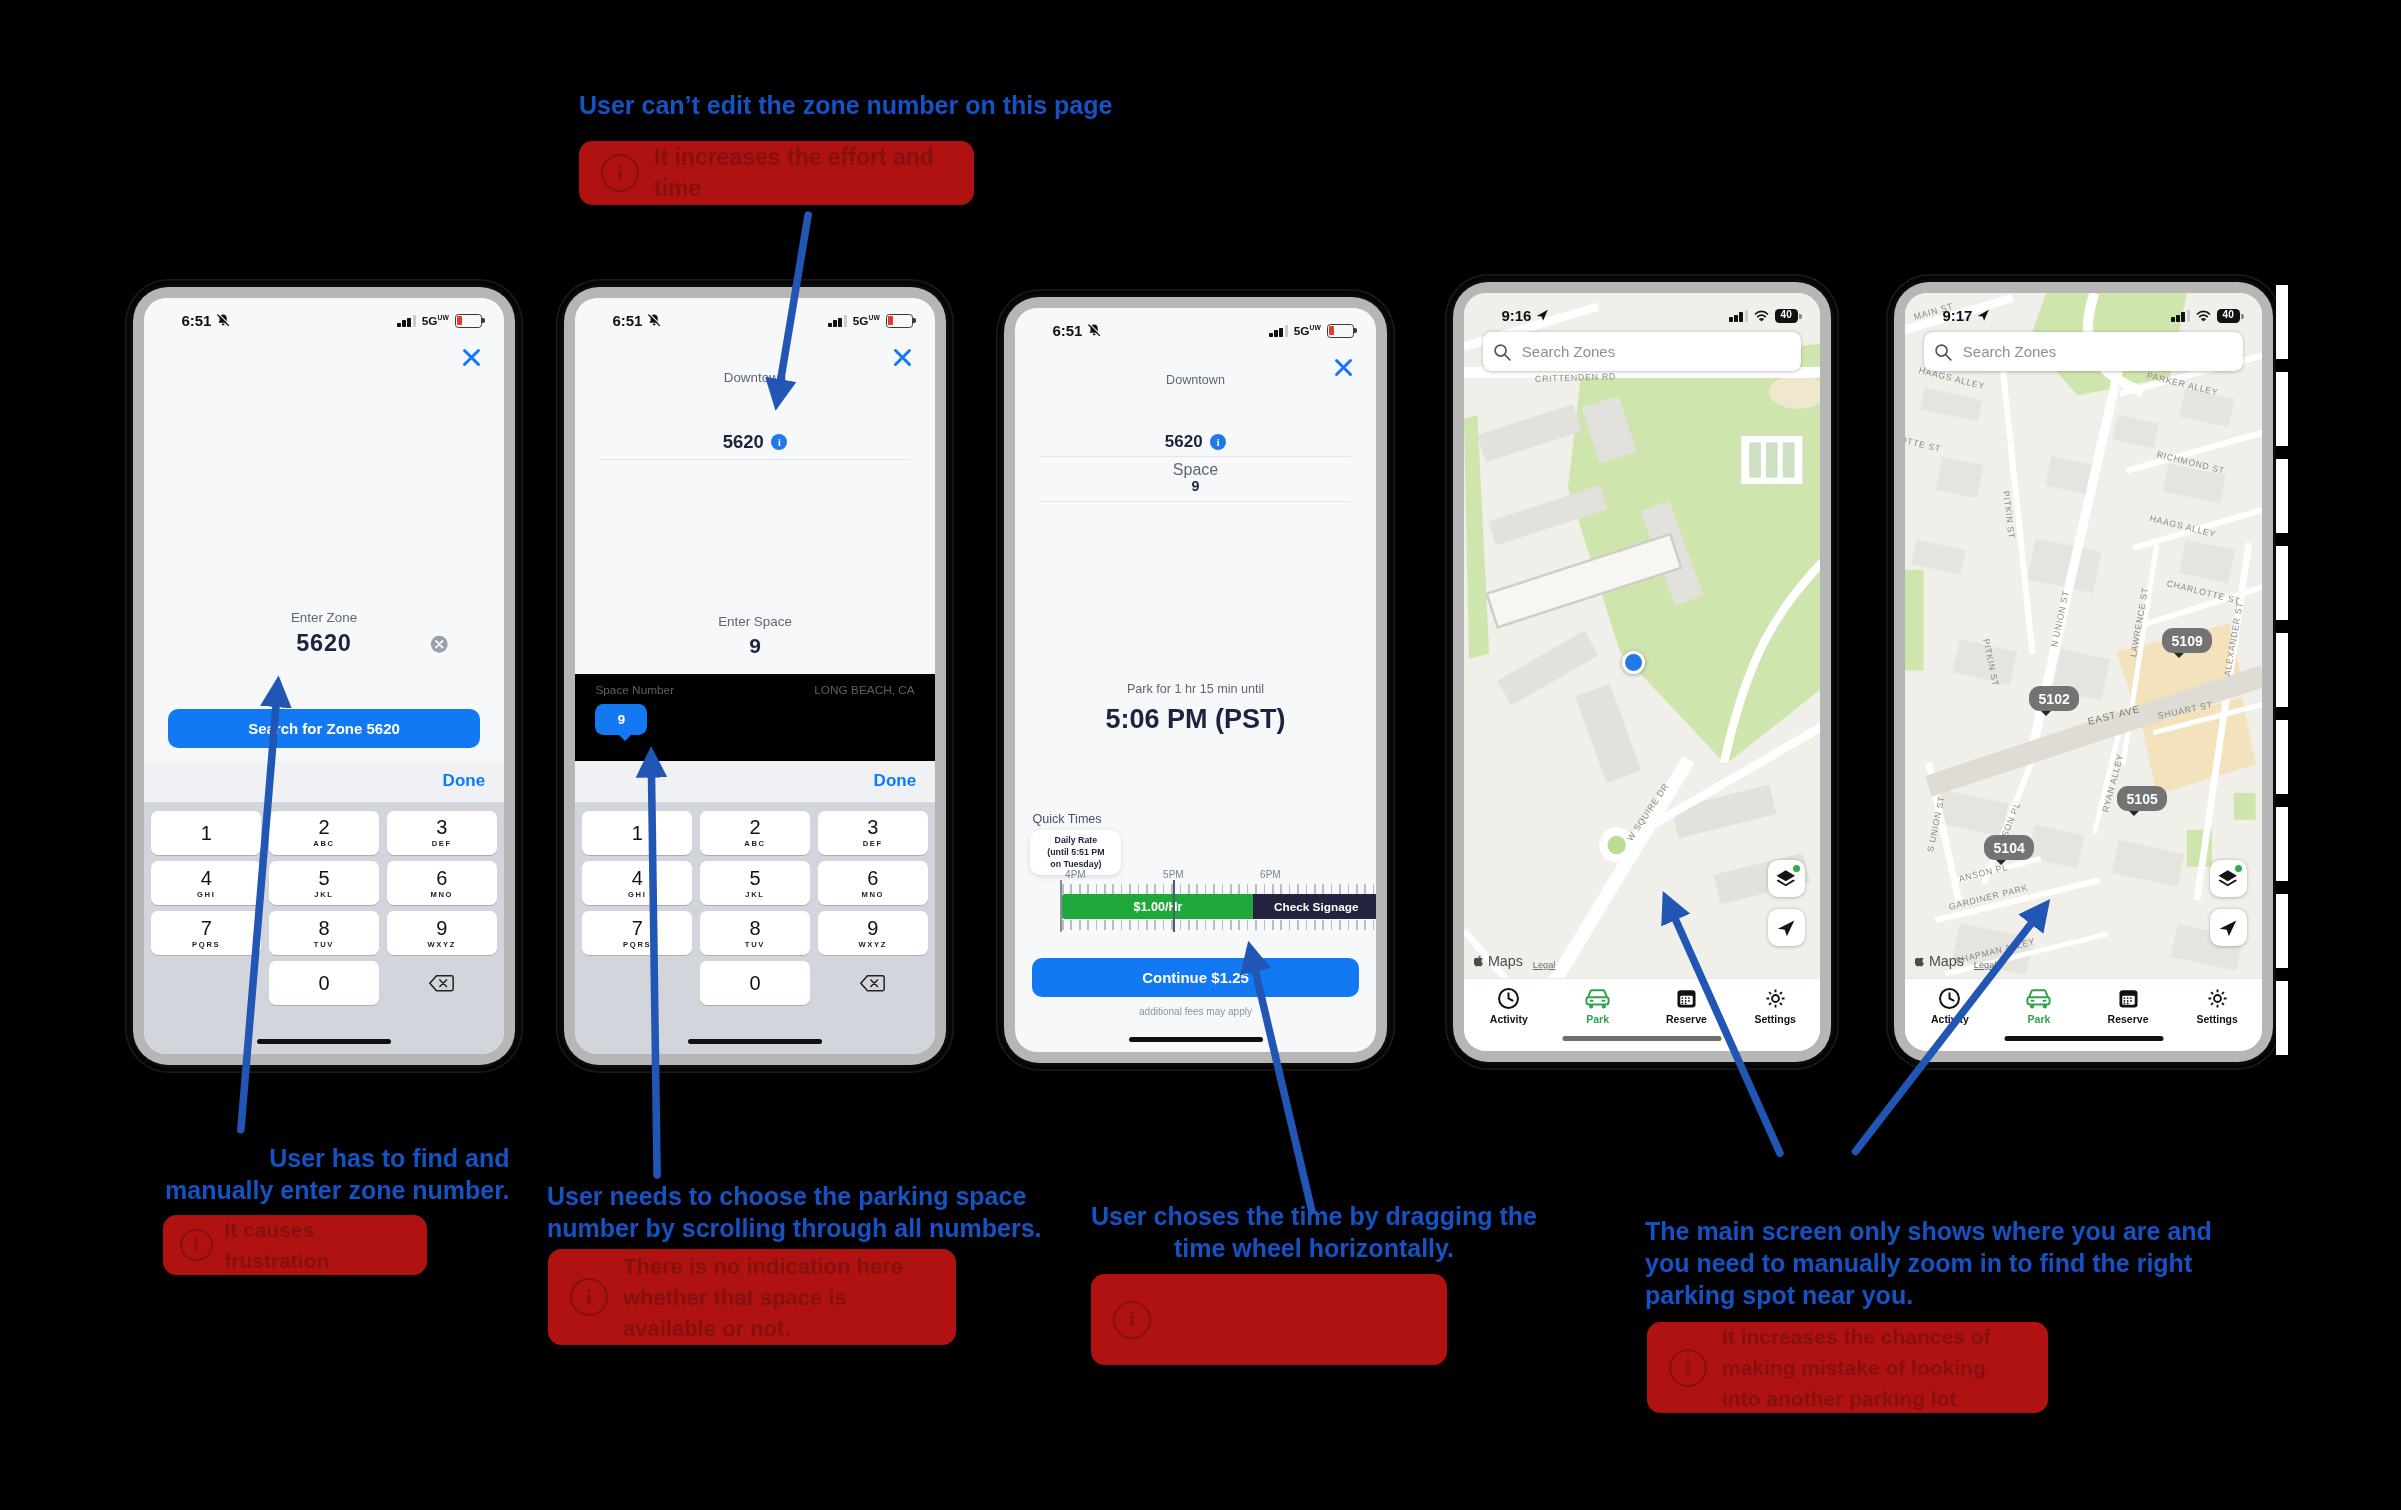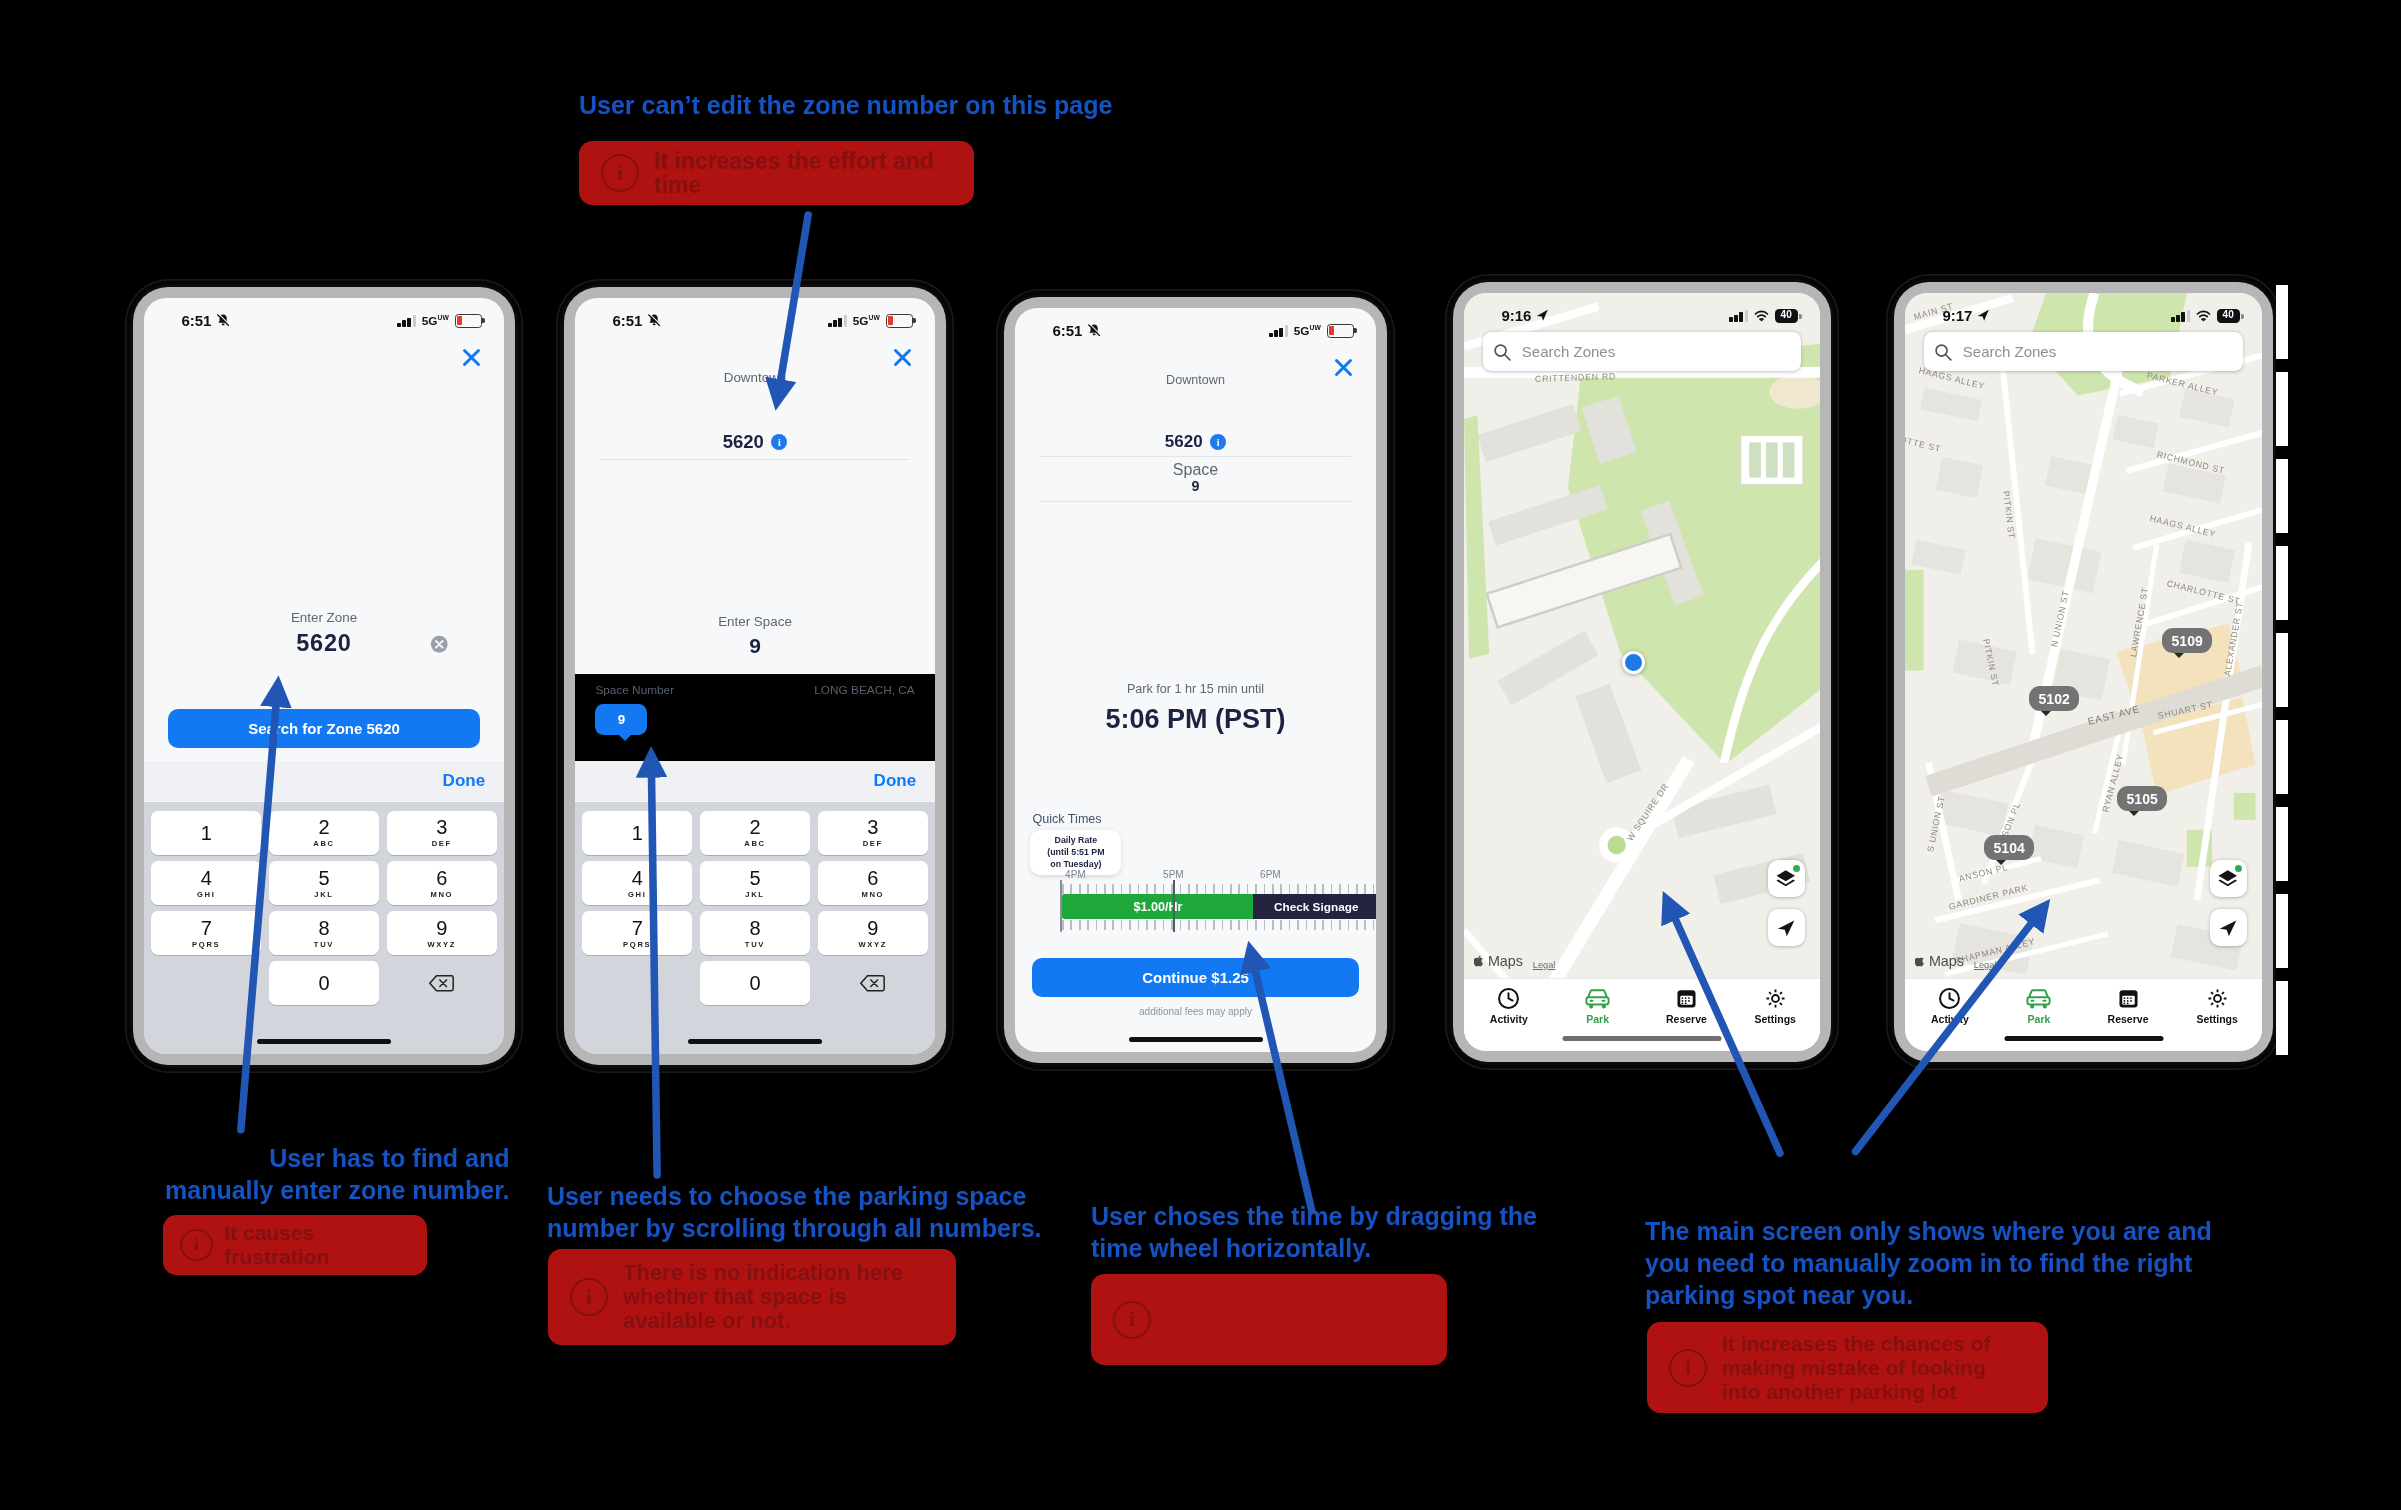--- a/index.html
+++ b/index.html
@@ -3,21 +3,21 @@
 <meta charset="utf-8">
 <style>
   html,body{margin:0;padding:0;background:#000;}
   body{position:relative;width:2401px;height:1510px;overflow:hidden;
        font-family:"Liberation Sans", sans-serif;-webkit-font-smoothing:antialiased;}
 
   
   .heading{position:absolute;color:#1553c4;font-weight:bold;font-size:25px;line-height:32px;}
   .alertbox{position:absolute;background:#b01212;border-radius:13.4px;display:flex;align-items:center;
             gap:15px;padding:0 22px;box-sizing:border-box;color:#851010;}
-  .alertbox .atext{font-size:23px;line-height:24px;font-weight:bold;}
+  .alertbox .atext{font-size:23px;line-height:31px;font-weight:bold;}
   .info-ic{flex:0 0 auto;width:34px;height:34px;border:2.5px solid #851010;border-radius:50%;
            display:flex;align-items:center;justify-content:center;font-weight:bold;font-size:20px;
            font-family:"Liberation Serif", serif;}
   #arrows{position:absolute;left:0;top:0;width:2401px;height:1510px;pointer-events:none;z-index:60;}
 
   
   .phone{position:absolute;background:#0b0b0b;border-radius:39px;padding:3.4px;box-sizing:border-box;
          box-shadow:0 0 0 3.4px #050505, 0 0 0 5px #1a1a1a;}
   .bezel{width:100%;height:100%;background:#b6b6b6;border-radius:35px;padding:11px;box-sizing:border-box;}
   .screen{position:relative;width:100%;height:100%;border-radius:22px;overflow:hidden;background:#f7f8fa;}
@@ -738,21 +738,21 @@
 
 <div class="heading" style="left:547px;top:1180px;">
   <div>User needs to choose the parking space</div>
     <div>number by scrolling through all numbers.</div>
 </div>
 <div class="alertbox" style="left:548px;top:1249px;width:408px;height:96px;">
   <span class="info-ic">i</span>
   <span class="atext" style="font-size:22px;">There is no indication here whether that space is available or not.</span>
 </div>
 
-<div class="heading" style="left:1091px;top:1200px;">
+<div class="heading" style="left:1091px;top:1200px;text-align:center;">
   <div>User choses the time by dragging the</div>
     <div>time wheel horizontally.</div>
 </div>
 <div class="alertbox" style="left:1091px;top:1274px;width:356px;height:91px;">
   <span class="info-ic">i</span>
 </div>
 
 <div class="heading" style="left:1645px;top:1215px;">
   <div>The main screen only shows where you are and</div>
     <div>you need to manually zoom in to find the right</div>

